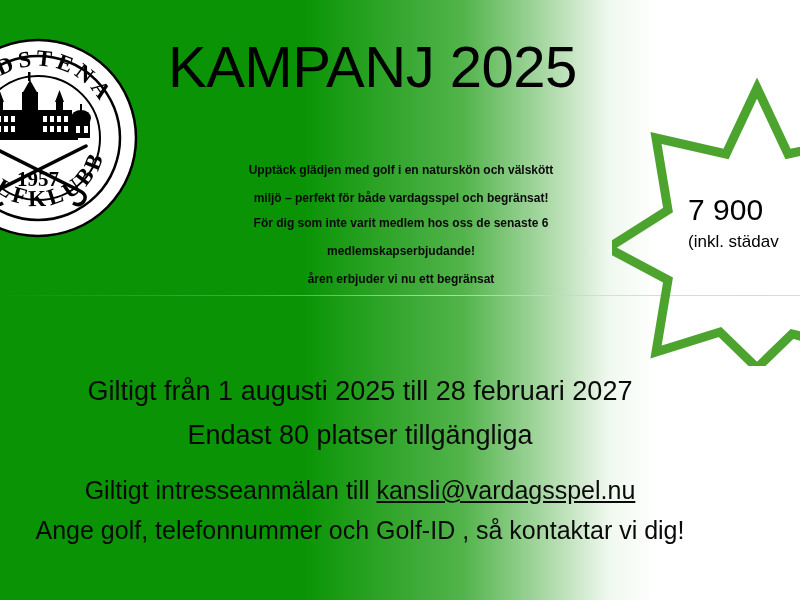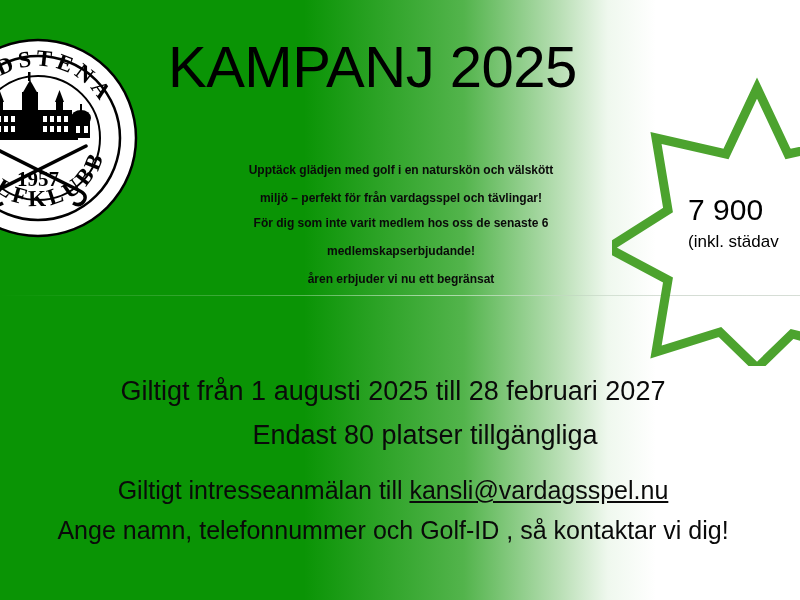--- a/index.html
+++ b/index.html
@@ -113,24 +113,23 @@
   }
 
   
   .info-line {
     position: absolute;
     left: 0;
     width: 720px;
     text-align: center;
     color: #0a0a0a;
     font-weight: 400;
-    margin-left: 33px;
   }
   #valid-line   { top: 376px; font-size: 27px; }
-  #slots-line   { top: 420px; font-size: 27px; padding-left: 32px; }
+  #slots-line   { top: 420px; font-size: 27px; }
   #contact-line { top: 476px; font-size: 25px; }
   #details-line { top: 516px; font-size: 25px; }
 
   #email-link {
     color: #0a0a0a;
     text-decoration: underline;
     text-underline-offset: 2px;
   }
 </style>
 </head>
@@ -206,21 +205,21 @@
       <text font-family="Liberation Serif, serif" font-size="23" font-weight="700" fill="#000000" letter-spacing="4">
         <textPath href="#arcBottom" startOffset="50%" text-anchor="middle">GOLFKLUBB</textPath>
       </text>
     </svg>
   </div>
 
   <div id="title">KAMPANJ 2025</div>
 
   <div class="intro-block" id="intro-1">
     <p>Upptäck glädjen med golf i en naturskön och välskött</p>
-    <p>miljö – perfekt för från vardagsspel och tävlingar!</p>
+    <p>miljö – perfekt för både vardagsspel och begränsat!</p>
   </div>
 
   <div class="intro-block" id="intro-2">
     <p>För dig som inte varit medlem hos oss de senaste 6</p>
     <p>medlemskapserbjudande!</p>
     <p>åren erbjuder vi nu ett begränsat</p>
   </div>
 
   <div id="star-wrap">
     <svg viewBox="0 0 290 290" width="290" height="290" xmlns="http://www.w3.org/2000/svg">
@@ -234,15 +233,15 @@
   </div>
 
   <div class="info-line" id="valid-line">Giltigt från 1 augusti 2025 till 28 februari 2027</div>
 
   <div class="info-line" id="slots-line">Endast 80 platser tillgängliga</div>
 
   <div class="info-line" id="contact-line">
     <span>Giltigt intresseanmälan till </span><a id="email-link" href="mailto:kansli@vadstenagk.nu">kansli@vardagsspel.nu</a>
   </div>
 
-  <div class="info-line" id="details-line">Ange namn, telefonnummer och Golf-ID , så kontaktar vi dig!</div>
+  <div class="info-line" id="details-line">Ange golf, telefonnummer och Golf-ID , så kontaktar vi dig!</div>
 
 </div>
 
 </body></html>

